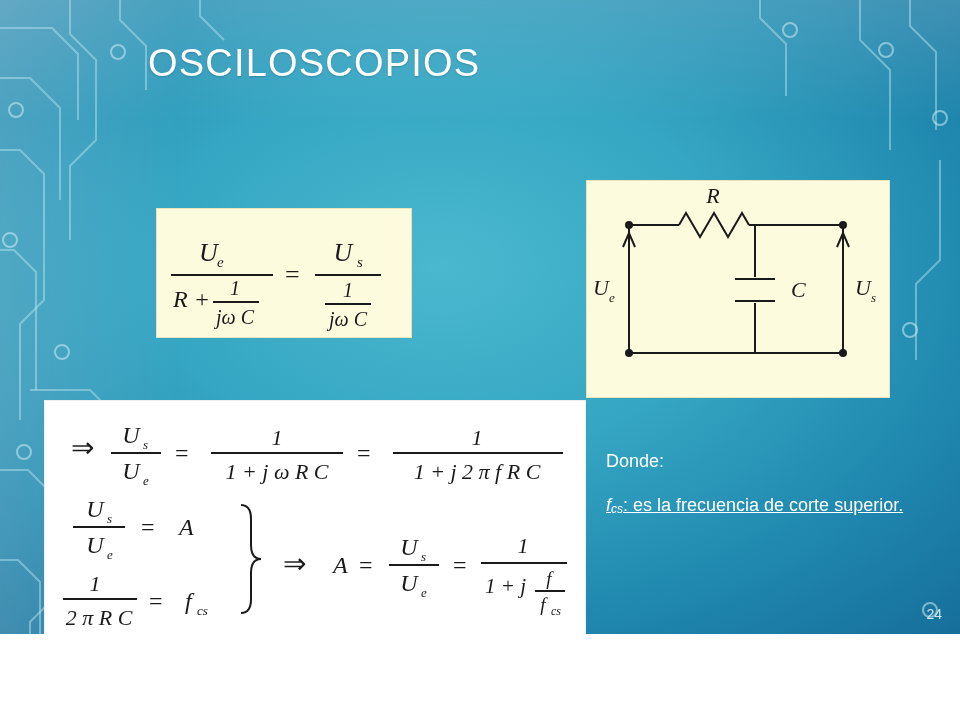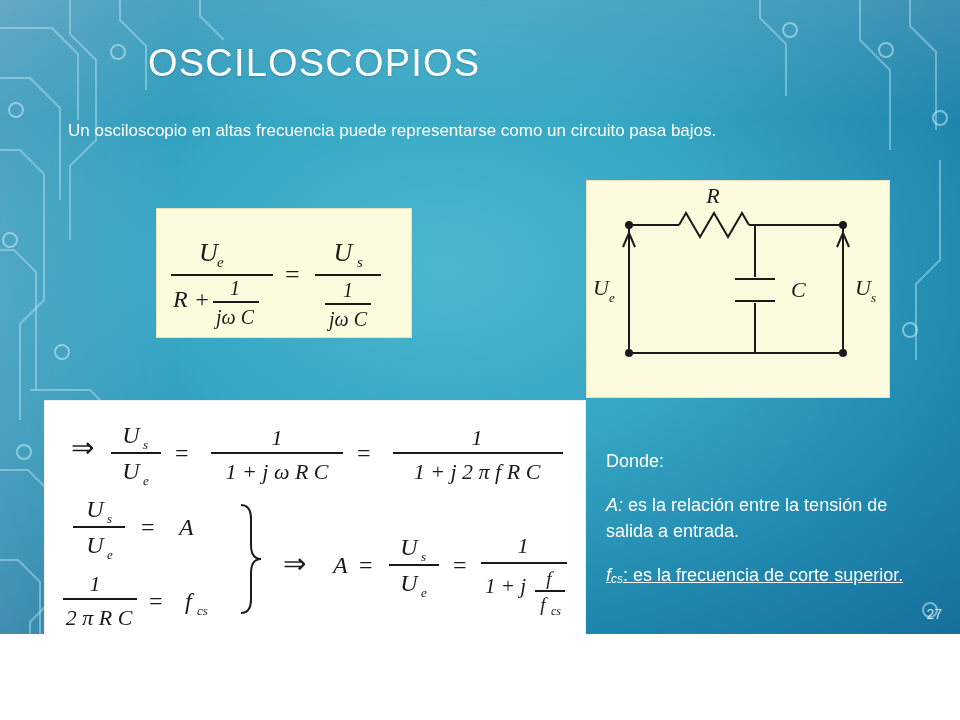--- a/index.html
+++ b/index.html
@@ -154,21 +154,20 @@
       <circle cx="886" cy="50" r="7"></circle>
       <circle cx="940" cy="118" r="7"></circle>
       <circle cx="910" cy="330" r="7"></circle>
       <circle cx="930" cy="610" r="7"></circle>
       <circle cx="790" cy="30" r="7"></circle>
     </g>
   </svg>
 
   <div id="title">OSCILOSCOPIOS</div>
 
-  <div id="intro">Un osciloscopio en altas frecuencia puede representarse como un circuito pasa bajos.</div>
 
   <div class="formula-box" id="formula1">
     <svg class="mathsvg" width="254" height="128" viewBox="0 0 254 128">
       <g font-family="Liberation Serif, serif" fill="#1a1a1a">
 
         <text x="42" y="52" font-size="26" font-style="italic">U</text>
         <text x="60" y="58" font-size="15" font-style="italic">e</text>
         <line x1="14" y1="66" x2="116" y2="66" stroke="#1a1a1a" stroke-width="2"></line>
 
         <text x="16" y="98" font-size="24" font-style="italic">R +</text>
@@ -283,21 +282,18 @@
         <line x1="490" y1="190" x2="520" y2="190" stroke="#1a1a1a" stroke-width="2"></line>
         <text x="498" y="210" font-size="19" font-style="italic" text-anchor="middle">f</text>
         <text x="506" y="214" font-size="12" font-style="italic">cs</text>
       </g>
     </svg>
   </div>
 
   <div id="notes">
     <div class="note-block">Donde:</div>
     <div class="note-block">
-      <span class="ital">A:</span><span> es la relación entre la tensión de salida a entrada.</span>
-    </div>
-    <div class="note-block">
       <span class="ital">f</span><span class="ital sub">cs</span><span>: es la frecuencia de corte superior.</span>
     </div>
   </div>
 
-  <div id="pagenum">27</div>
+  <div id="pagenum">24</div>
 </div>
 
 </body></html>

